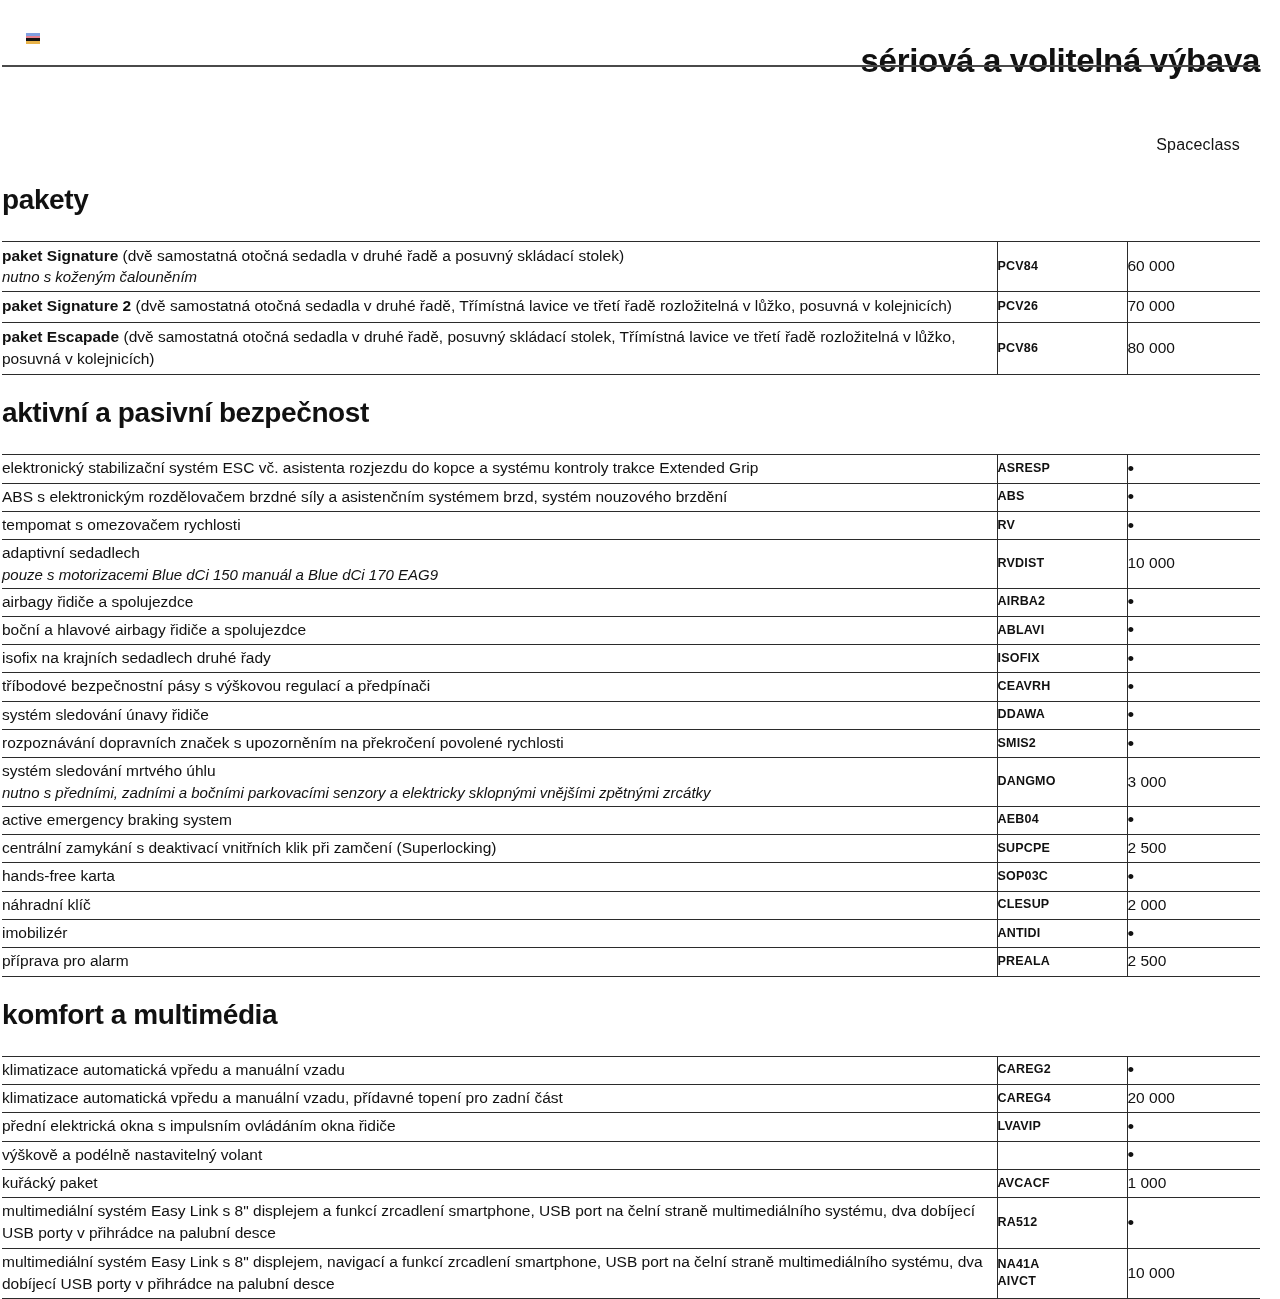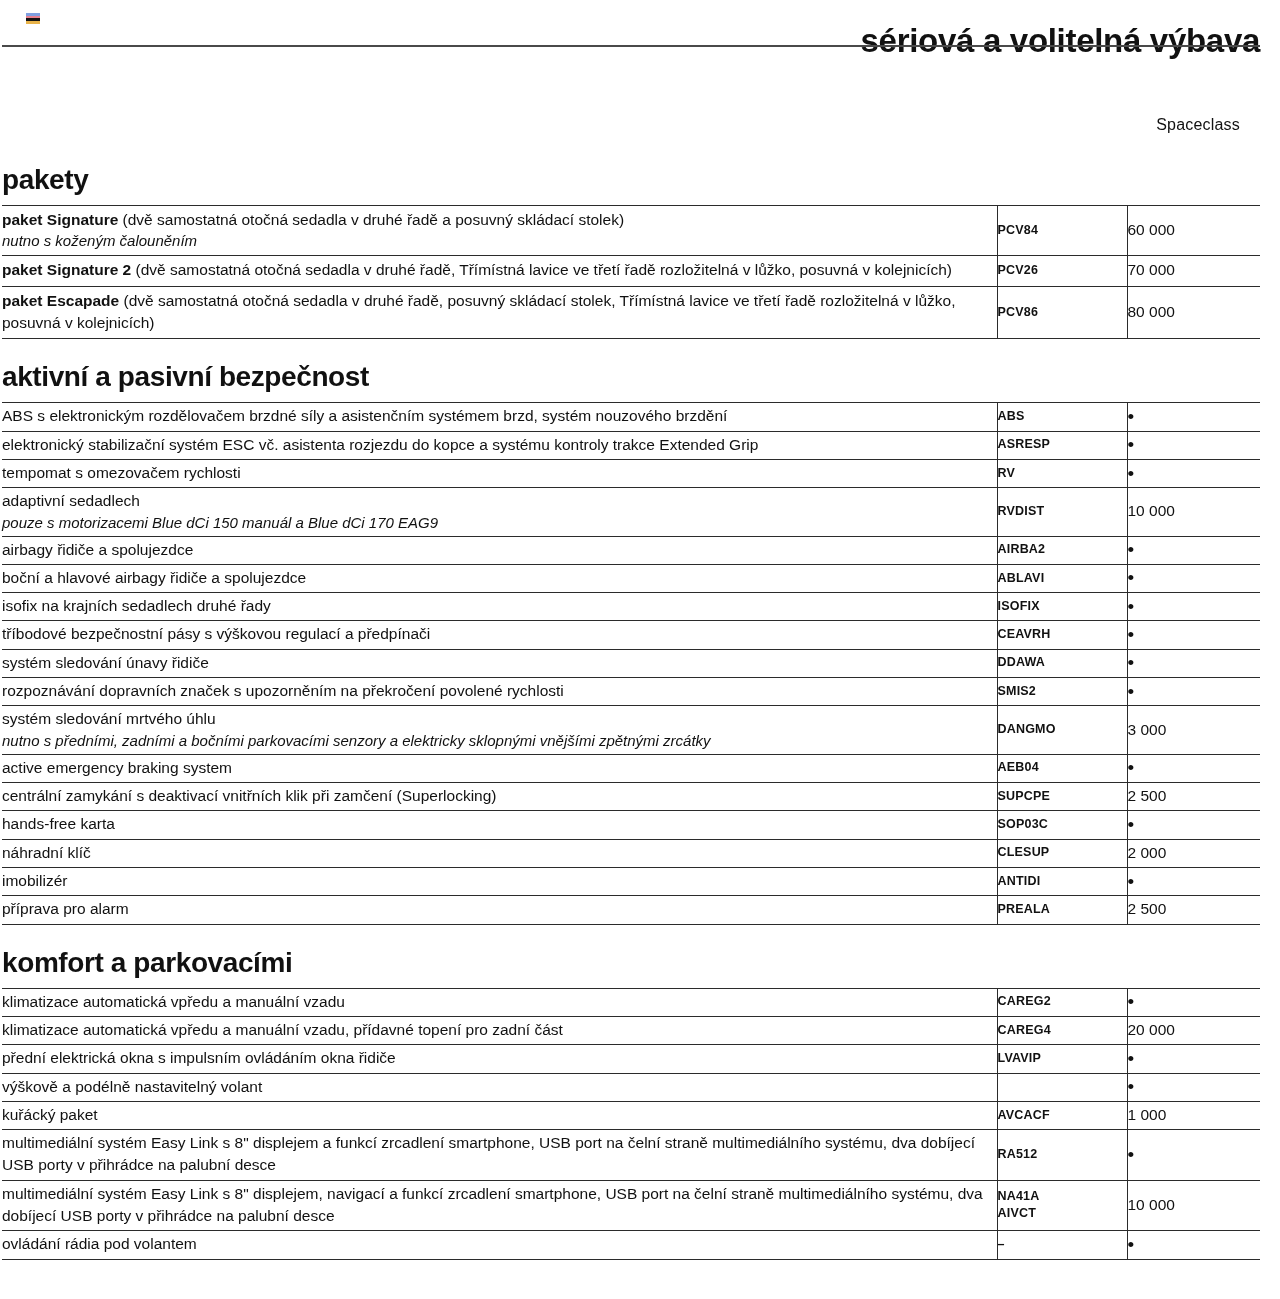--- a/index.html
+++ b/index.html
@@ -15,20 +15,21 @@
     font-family: "Liberation Sans", sans-serif;
     color: #111111;
     position: relative;
     overflow: hidden;
   }
 
   
   .page-header {
     position: relative;
     height: 58px;
+    margin-top: 20px;
   }
   .brand-mark {
     position: absolute;
     left: 24px;
     top: 10px;
     width: 14px;
     height: 14px;
     display: flex;
     flex-direction: column;
     overflow: hidden;
@@ -88,20 +89,21 @@
   }
   .section-pakety   { margin-top: 12px; }
   .section-bezpec   { margin-top: 22px; }
   .section-komfort  { margin-top: 22px; }
 
   
   table.spec {
     width: 100%;
     border-collapse: collapse;
     table-layout: fixed;
+    margin-top: 16px;
   }
   table.spec tr {
     border-top: 1.6px solid #2b2b2b;
   }
   table.spec tr:last-child {
     border-bottom: 1.6px solid #2b2b2b;
   }
   table.spec td {
     vertical-align: middle;
     padding: 2px 0 3px 0;
@@ -186,27 +188,27 @@
             <td class="c-desc"><span class="desc-bold">paket Escapade</span><span> (dvě samostatná otočná sedadla v druhé řadě, posuvný skládací stolek, Třímístná lavice ve třetí řadě rozložitelná v lůžko, posuvná v kolejnicích)</span></td>
             <td class="c-code">PCV86</td>
             <td class="c-val">80 000</td>
           </tr>
         </tbody>
       </table>
       <h2 class="section-title section-bezpec">aktivní a pasivní bezpečnost</h2>
       <table class="spec ">
         <tbody>
           <tr>
+            <td class="c-desc"><span>elektronický stabilizační systém ESC vč. asistenta rozjezdu do kopce a systému kontroly trakce Extended Grip</span></td>
+            <td class="c-code">ASRESP</td>
+            <td class="c-val dot">•</td>
+          </tr>
+          <tr>
             <td class="c-desc"><span>ABS s elektronickým rozdělovačem brzdné síly a asistenčním systémem brzd, systém nouzového brzdění</span></td>
             <td class="c-code">ABS</td>
-            <td class="c-val dot">•</td>
-          </tr>
-          <tr>
-            <td class="c-desc"><span>elektronický stabilizační systém ESC vč. asistenta rozjezdu do kopce a systému kontroly trakce Extended Grip</span></td>
-            <td class="c-code">ASRESP</td>
             <td class="c-val dot">•</td>
           </tr>
           <tr>
             <td class="c-desc"><span>tempomat s omezovačem rychlosti</span></td>
             <td class="c-code">RV</td>
             <td class="c-val dot">•</td>
           </tr>
           <tr>
             <td class="c-desc"><span>adaptivní sedadlech</span><span class="desc-note">pouze s motorizacemi Blue dCi 150 manuál a Blue dCi 170 EAG9</span></td>
             <td class="c-code">RVDIST</td>
@@ -272,21 +274,21 @@
             <td class="c-code">ANTIDI</td>
             <td class="c-val dot">•</td>
           </tr>
           <tr>
             <td class="c-desc"><span>příprava pro alarm</span></td>
             <td class="c-code">PREALA</td>
             <td class="c-val">2 500</td>
           </tr>
         </tbody>
       </table>
-      <h2 class="section-title section-komfort">komfort a parkovacími</h2>
+      <h2 class="section-title section-komfort">komfort a multimédia</h2>
       <table class="spec ">
         <tbody>
           <tr>
             <td class="c-desc"><span>klimatizace automatická vpředu a manuální vzadu</span></td>
             <td class="c-code">CAREG2</td>
             <td class="c-val dot">•</td>
           </tr>
           <tr>
             <td class="c-desc"><span>klimatizace automatická vpředu a manuální vzadu, přídavné topení pro zadní část</span></td>
             <td class="c-code">CAREG4</td>

